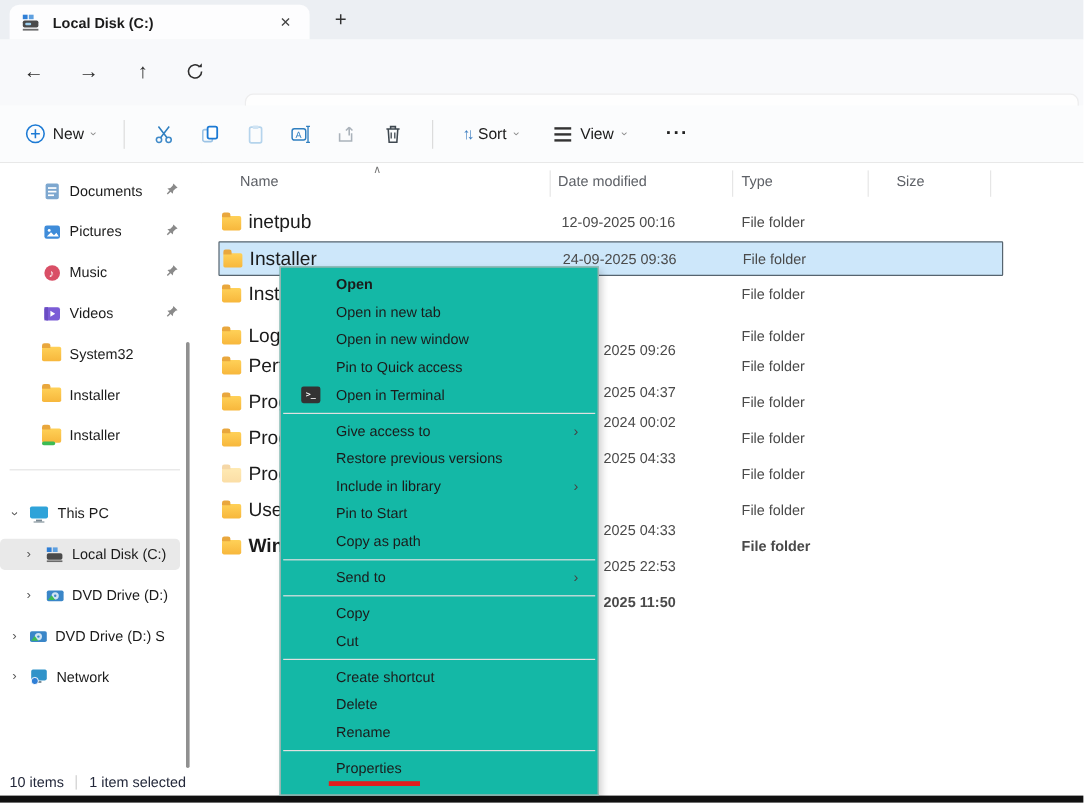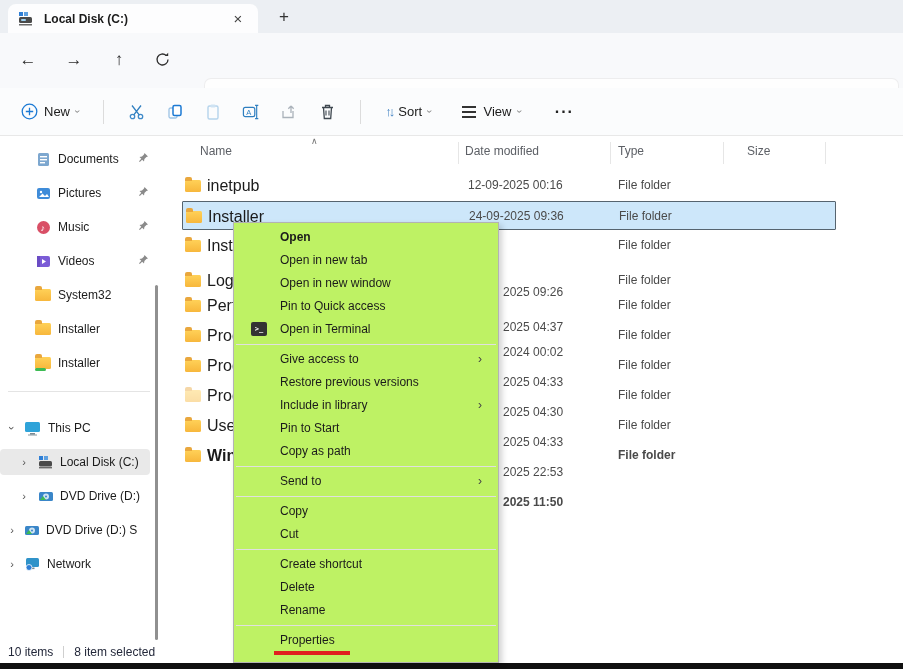--- a/index.html
+++ b/index.html
@@ -65,21 +65,21 @@
   .hdr-sep { position:absolute; top:6px; width:1px; height:22px; background:#e6e6e6; }
   .row { position:absolute; left:14px; width:654px; height:29px; }
   .row .cell-name { position:absolute; left:3px; top:0; height:29px; display:flex; align-items:center; gap:6px;
                     font-size:16px; color:#1b1b1b; white-space:nowrap; overflow:hidden; max-width:290px; }
   .row .cell-date { position:absolute; left:286px; top:0; height:29px; line-height:29px; font-size:12px; color:#4a4a4a; white-space:nowrap; }
   .row .cell-date.shifted { padding-left:35px;margin-top:47px; }
   .row .cell-type { position:absolute; left:436px; top:0; height:29px; line-height:29px; font-size:12px; color:#4a4a4a; }
   .row.selected { background:#cde7fa; border:1px solid #56646f; border-radius:1px; }
 
   
-  .ctxmenu { position:absolute; left:233px; top:222px; width:266px; height:441px; background:#bef264;
+  .ctxmenu { position:absolute; left:233px; top:222px; width:266px; height:441px; background:#14b8a6;
              border:1px solid #b3b3b3; box-shadow:3px 3px 6px rgba(0,0,0,.18); padding-top:3px; z-index:50; }
   .mi { position:relative; height:23px; line-height:23px; padding-left:46px; font-size:12px; color:#1b1b1b; }
   .mi.bold { font-weight:bold; }
   .mi .sub { position:absolute; right:16px; top:0; font-size:12px; color:#444; }
   .mi .mi-ic { position:absolute; left:17px; top:4px; }
   .msep { height:1px; background:#e0e0e0; margin:3px 2px; }
   .term-ic { width:16px; height:14px; background:#333; border-radius:2px; color:#fff; font-size:7px;
              font-weight:bold; display:flex; align-items:center; justify-content:center; font-family:"DejaVu Sans Mono", monospace; }
   .red-underline { position:absolute; left:40px; top:428px; width:76px; height:4px; background:#e01f1f; }
 
@@ -425,21 +425,20 @@
         <span>Progr</span>
       </span>
     <span class="cell-date shifted">2025 04:33</span>
     <span class="cell-type">File folder</span>
   </div>
   <div class="row" style="top:215px;">
     <span class="cell-name">
         <span class="folder"></span>
         <span>Progr</span>
       </span>
-    <span class="cell-date shifted">2025 04:30</span>
     <span class="cell-type">File folder</span>
   </div>
   <div class="row" style="top:245px;">
     <span class="cell-name">
         <span class="folder faded"></span>
         <span>Progr</span>
       </span>
     <span class="cell-date shifted">2025 04:33</span>
     <span class="cell-type">File folder</span>
   </div>
@@ -495,15 +494,15 @@
   <div class="mi">Delete</div>
   <div class="mi">Rename</div>
   <div class="msep"></div>
   <div class="mi">Properties</div>
   <div class="red-underline"></div>
 </div>
 
 <div class="statusbar">
   <span style="margin-left:8px;">10 items</span>
   <span class="st-div"></span>
-  <span>8 item selected</span>
+  <span>1 item selected</span>
 </div>
 <div class="blackbar"></div>
 
 </body></html>

